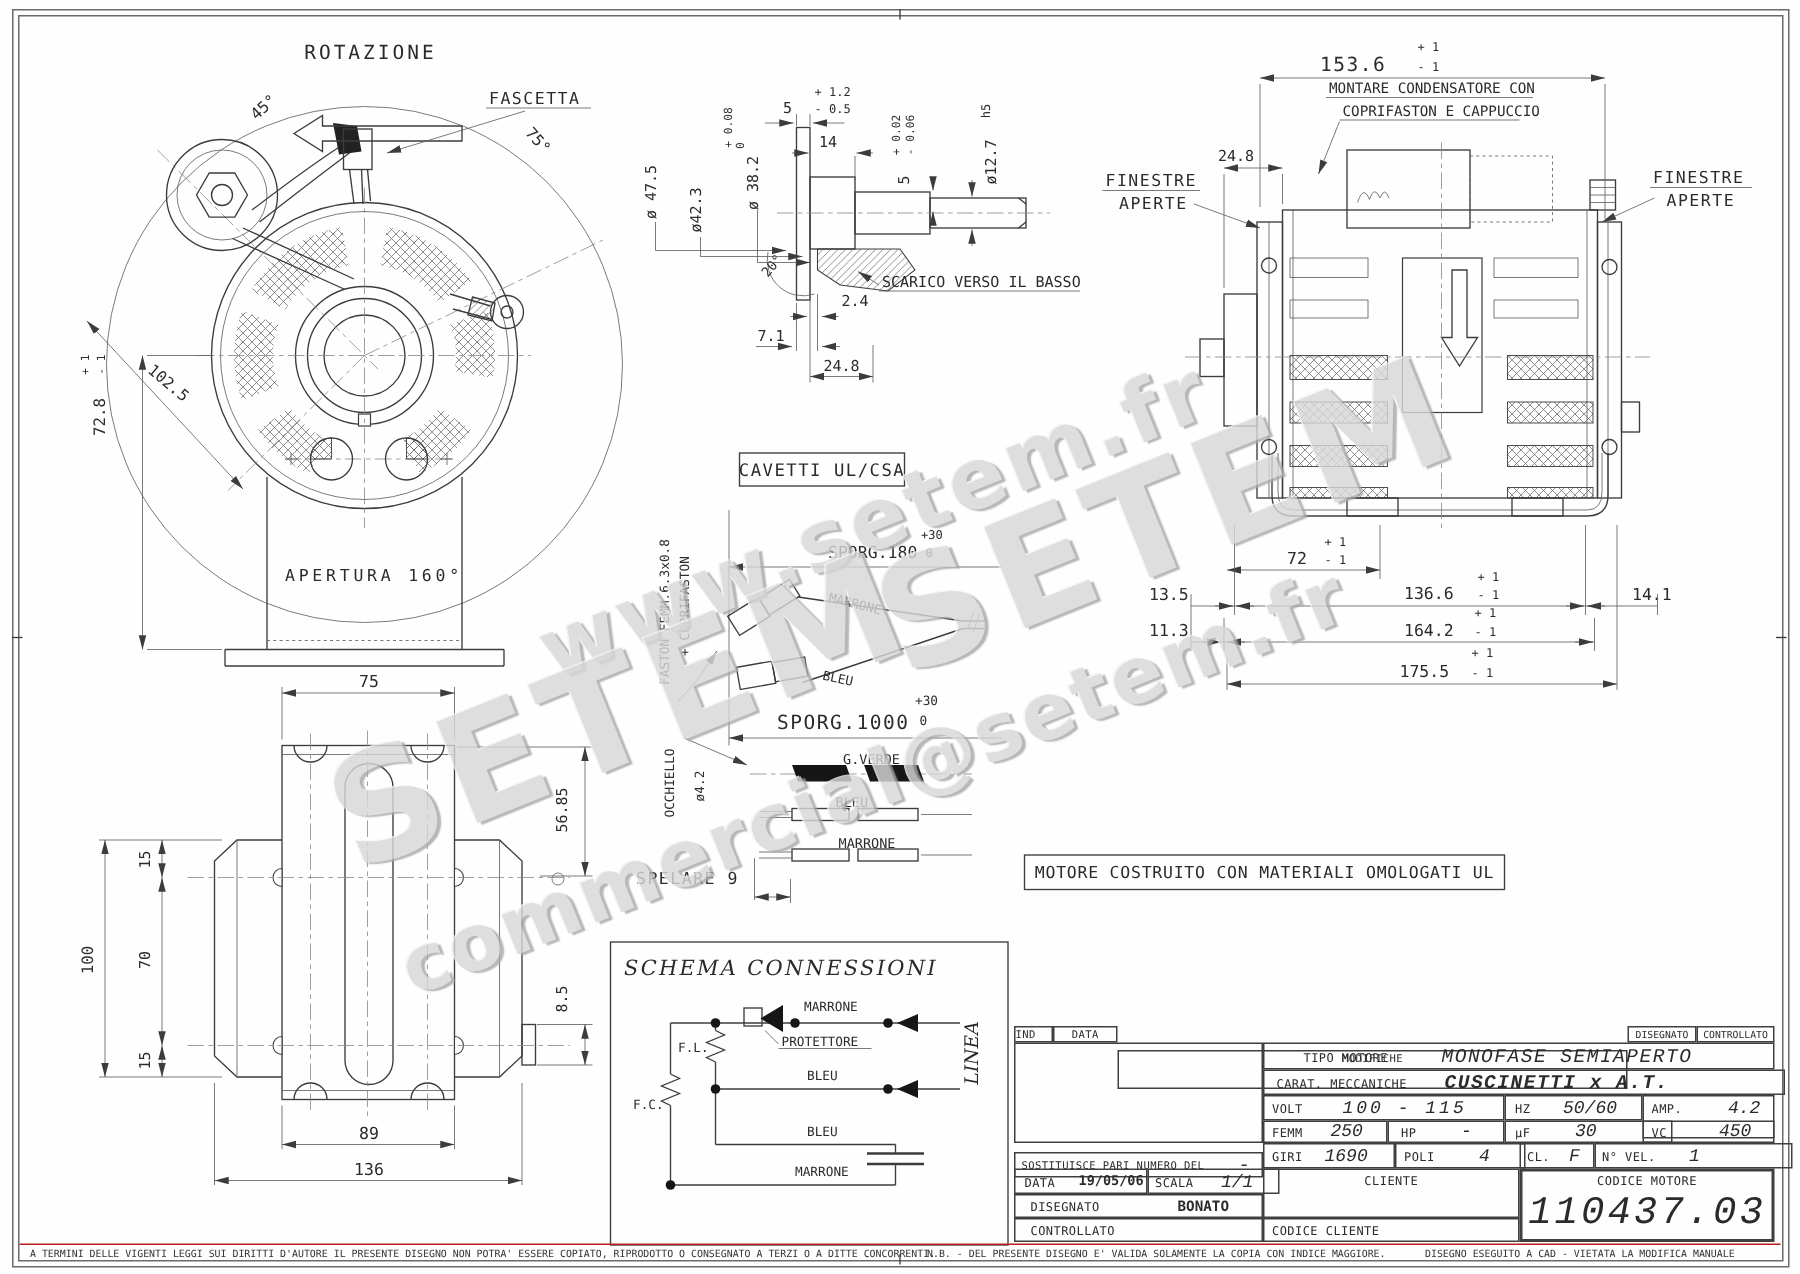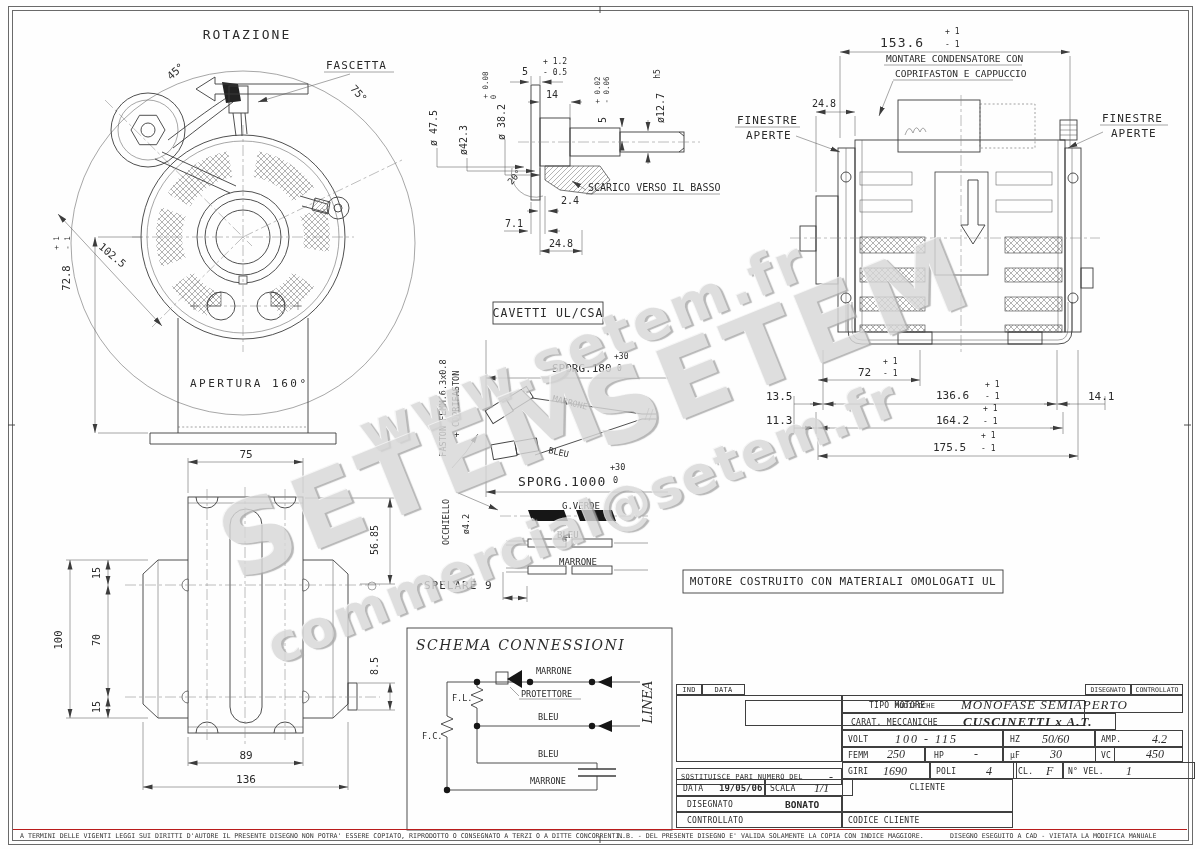--- a/index.html
+++ b/index.html
@@ -13,21 +13,21 @@
   svg .cl{stroke:#8a8a8a;stroke-width:0.55;fill:none;stroke-dasharray:11 3 3 3}
   svg .dt{stroke:#666;stroke-width:0.6;fill:none;stroke-dasharray:2 2.2}
   .wm{position:absolute;font-family:"DejaVu Sans",sans-serif;font-weight:bold;color:#d7d7d7;
       text-shadow:-1px -1px 0 #f4f4f4,2px 2px 1px #a8a8a8;transform:rotate(-22deg);
       letter-spacing:6px;opacity:.82;pointer-events:none;z-index:5;white-space:nowrap}
   #tblock{position:absolute;left:676px;top:684px;width:507px;height:144px;z-index:6}
   #tblock .cell{position:absolute;box-sizing:border-box;border:1px solid #3f3f3f;background:transparent;
       color:#2b2b2b;overflow:hidden;white-space:nowrap}
   #tblock .lbl{font-size:8px;letter-spacing:0.3px}
   #tblock .sm{font-size:6.5px}
-  #tblock .val{font-family:Liberation Serif, serif;font-style:italic;font-size:12px}
+  #tblock .val{font-family:Liberation Mono, monospace;font-style:italic;font-size:12px}
   .legal{position:absolute;top:831px;font-size:6.6px;color:#333;white-space:nowrap;z-index:6}
   .frame{position:absolute;border:1px solid #6a6a6a;pointer-events:none}
 </style>
 </head>
 <body>
 
 <div id="sheet">
 
   <div class="frame" style="left:8px;top:6px;width:1183px;height:837px"></div>
   <div class="frame" style="left:12px;top:10px;width:1175px;height:829px"></div>
@@ -500,46 +500,46 @@
       <text class="it" x="652" y="702" font-size="12.5" text-anchor="middle" transform="rotate(-90 652 702)">LINEA</text>
     </g>
   </svg>
 
   <div class="wm" style="left:345px;top:315px;font-size:56px;letter-spacing:3px">www.setem.fr</div>
   <div class="wm" style="left:210px;top:415px;font-size:100px">SETEM</div>
   <div class="wm" style="left:575px;top:285px;font-size:100px">SETEM</div>
   <div class="wm" style="left:245px;top:492px;font-size:52px;letter-spacing:2px">commercial@setem.fr</div>
 
   <div id="tblock">
-    <div class="cell lbl" style="left:0;top:0;width:26px;height:11px;line-height:10px;text-align:center;font-size:7px">IND</div>
+    <div class="cell lbl" style="left:0;top:0;width:26px;height:11px;line-height:10px;font-size:7px">IND</div>
     <div class="cell lbl" style="left:26px;top:0;width:43px;height:11px;line-height:10px;text-align:center;font-size:7px">DATA</div>
     <div class="cell lbl" style="left:69px;top:16px;width:340px;height:26px;line-height:10px;text-align:center;font-size:7px">MODIFICHE</div>
     <div class="cell sm" style="left:409px;top:0;width:46px;height:11px;line-height:10px;text-align:center">DISEGNATO</div>
     <div class="cell sm" style="left:455px;top:0;width:52px;height:11px;line-height:10px;text-align:center">CONTROLLATO</div>
 
     <div class="cell" style="left:0;top:11px;width:166px;height:67px"></div>
 
     <div class="cell" style="left:166px;top:11px;width:341px;height:18px">
       <span class="lbl" style="position:absolute;left:26px;top:5px">TIPO MOTORE</span>
       <span class="val" style="position:absolute;left:118px;top:1px;font-size:13px;letter-spacing:1px">MONOFASE SEMIAPERTO</span>
     </div>
-    <div class="cell" style="left:166px;top:29px;width:274px;height:17px">
+    <div class="cell" style="left:166px;top:29px;width:348px;height:17px">
       <span class="lbl" style="position:absolute;left:8px;top:4px">CARAT. MECCANICHE</span>
       <span class="val" style="position:absolute;left:120px;top:0;font-size:13px;font-weight:bold;letter-spacing:1px">CUSCINETTI x A.T.</span>
     </div>
 
     <div class="cell" style="left:166px;top:46px;width:161px;height:17px">
       <span class="lbl" style="position:absolute;left:5px;top:4px">VOLT</span>
       <span class="val" style="position:absolute;left:52px;top:1px;letter-spacing:2px">100 - 115</span>
     </div>
     <div class="cell" style="left:327px;top:46px;width:92px;height:17px">
       <span class="lbl" style="position:absolute;left:6px;top:4px">HZ</span>
       <span class="val" style="position:absolute;left:38px;top:1px">50/60</span>
     </div>
-    <div class="cell" style="left:419px;top:46px;width:88px;height:17px">
+    <div class="cell" style="left:419px;top:46px;width:88px;height:29px">
       <span class="lbl" style="position:absolute;left:5px;top:4px">AMP.</span>
       <span class="val" style="position:absolute;left:56px;top:1px">4.2</span>
     </div>
 
     <div class="cell" style="left:166px;top:63px;width:83px;height:15px">
       <span class="lbl" style="position:absolute;left:5px;top:3px">FEMM</span>
       <span class="val" style="position:absolute;left:44px;top:-1px">250</span>
     </div>
     <div class="cell" style="left:249px;top:63px;width:78px;height:15px">
       <span class="lbl" style="position:absolute;left:8px;top:3px">HP</span>
@@ -588,20 +588,24 @@
     </div>
     <div class="cell" style="left:0;top:112px;width:166px;height:16px">
       <span class="lbl" style="position:absolute;left:10px;top:3px">DISEGNATO</span>
       <span style="position:absolute;left:108px;top:2px;font-size:9.5px;font-weight:bold">BONATO</span>
     </div>
     <div class="cell" style="left:0;top:128px;width:166px;height:16px">
       <span class="lbl" style="position:absolute;left:10px;top:3px">CONTROLLATO</span>
     </div>
     <div class="cell" style="left:166px;top:128px;width:171px;height:16px">
       <span class="lbl" style="position:absolute;left:5px;top:3px">CODICE CLIENTE</span>
+    </div>
+    <div class="cell" style="left:337px;top:95px;width:170px;height:49px;border-width:2px">
+      <span class="lbl" style="position:absolute;left:0;right:0;top:2px;text-align:center">CODICE MOTORE</span>
+      <span class="val" style="position:absolute;left:0;right:0;top:12px;text-align:center;font-size:26px;letter-spacing:2px">110437.03</span>
     </div>
   </div>
 
   <div class="abs" style="left:13px;top:829px;width:1174px;height:14px;border-top:1px solid #b91c1c;z-index:6">
     <span class="legal" style="left:7px;top:2px;position:absolute">A TERMINI DELLE VIGENTI LEGGI SUI DIRITTI D'AUTORE IL PRESENTE DISEGNO NON POTRA' ESSERE COPIATO, RIPRODOTTO O CONSEGNATO A TERZI O A DITTE CONCORRENTI.</span>
     <span class="legal" style="left:605px;top:2px;position:absolute">N.B. - DEL PRESENTE DISEGNO E' VALIDA SOLAMENTE LA COPIA CON INDICE MAGGIORE.</span>
     <span class="legal" style="left:937px;top:2px;position:absolute">DISEGNO ESEGUITO A CAD - VIETATA LA MODIFICA MANUALE</span>
   </div>
 
 </div>

